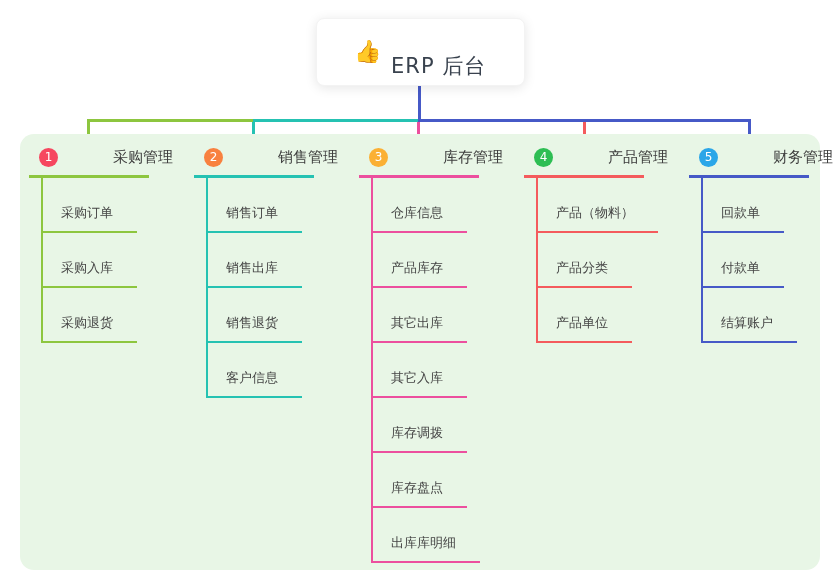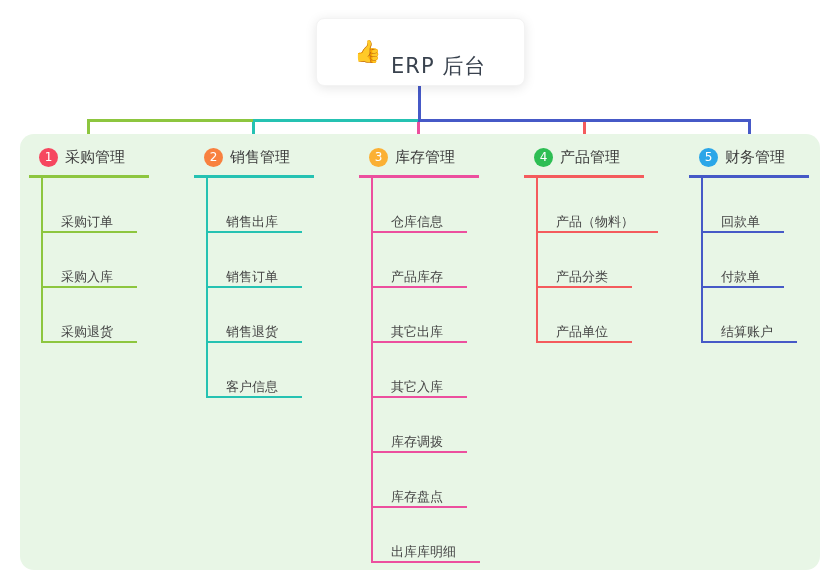--- a/index.html
+++ b/index.html
@@ -74,36 +74,37 @@
     width: 19px; height: 19px;
     border-radius: 50%;
     color: #fff;
     font-size: 12px; line-height: 19px;
     text-align: center;
   }
   .branch-title {
     font-size: 15px;
     color: var(--title-text, #3d3d3d);
     white-space: nowrap;
+    margin-left: 48px;
   }
 
   .children {
     list-style: none;
     margin: 0 0 0 12px;
     padding: 0;
     border-left: 2px solid var(--c, #999);
   }
   .children li {
     position: relative;
     height: 55px;
   }
   .child-label {
     position: absolute;
     left: 0; bottom: 0;
-    padding: 0 24px 0 18px;
+    padding: 0 24px 9px 18px;
     border-bottom: 2px solid var(--c, #999);
     font-size: 13px;
     color: var(--child-text, #454545);
     white-space: nowrap;
     cursor: pointer;
   }
 </style>
 </head>
 <body>
 
@@ -144,24 +145,24 @@
     </ul>
   </div>
 
   <div class="branch b2" style="--c: #25c2b2;">
     <div class="branch-header">
       <span class="badge" style="background: rgb(248, 129, 63);">2</span>
       <span class="branch-title">销售管理</span>
     </div>
     <ul class="children">
       <li>
+          <span class="child-label">销售订单</span>
+        </li>
+      <li>
           <span class="child-label">销售出库</span>
-        </li>
-      <li>
-          <span class="child-label">销售订单</span>
         </li>
       <li>
           <span class="child-label">销售退货</span>
         </li>
       <li>
           <span class="child-label">客户信息</span>
         </li>
     </ul>
   </div>
 

